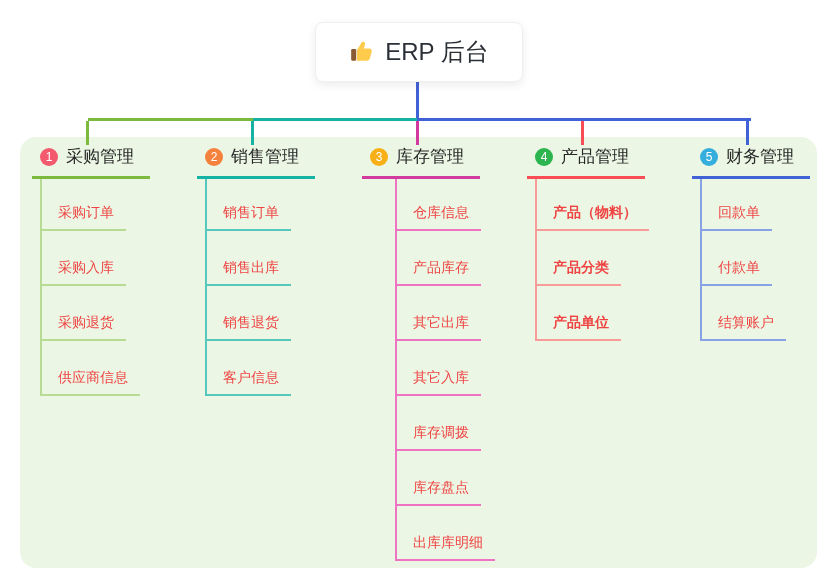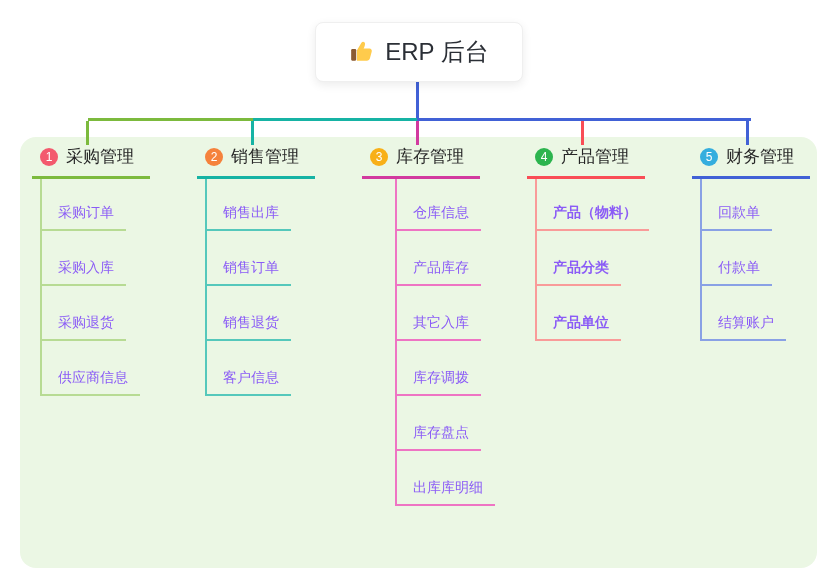--- a/index.html
+++ b/index.html
@@ -27,21 +27,21 @@
   .branch-title { display:inline-flex; align-items:center; gap:8px;
                   padding:0 16px 8px 8px; border-bottom:3px solid;
                   font-size:17px; color:#262626; white-space:nowrap; }
   .badge { width:18px; height:18px; border-radius:50%; flex:0 0 18px;
            display:flex; align-items:center; justify-content:center;
            color:#fff; font-size:12px; line-height:1; }
   .children { margin-left:8px; border-left:2px solid; }
   .child { height:55px; display:flex; align-items:flex-end; }
   .child:first-child { height:52px; }
   .child-label { padding:0 12px 7px 16px; border-bottom:2px solid;
-                 font-size:14px; color:#8b5cf6; white-space:nowrap; }
+                 font-size:14px; color:#ef4444; white-space:nowrap; }
 </style>
 </head>
 <body>
 
 <div id="stage">
   <div class="panel"></div>
 
   <div id="connectors">
       <div class="line" style="left: 88px; top: 118px; width: 330px; height: 3px; background: rgb(124, 186, 61);"></div>
       <div class="line" style="left: 86px; top: 121px; width: 3px; height: 24px; background: rgb(124, 186, 61);"></div>
@@ -79,41 +79,44 @@
           </div>
           <div class="child">
             <span class="child-label" style="border-bottom-color: rgb(183, 219, 147);">供应商信息</span>
           </div>
         </div></div>
       <div class="branch" style="left: 197px;"><div class="branch-title" style="border-bottom-color: rgb(22, 179, 164);">
           <span class="badge" style="background: rgb(245, 130, 60);">2</span>
           <span>销售管理</span>
         </div><div class="children" style="border-left-color: rgb(85, 200, 187);">
           <div class="child">
-            <span class="child-label" style="border-bottom-color: rgb(85, 200, 187);">销售出库</span>
+            <span class="child-label" style="border-bottom-color: rgb(85, 200, 187);">销售订单</span>
           </div>
           <div class="child">
-            <span class="child-label" style="border-bottom-color: rgb(85, 200, 187);">销售订单</span>
+            <span class="child-label" style="border-bottom-color: rgb(85, 200, 187);">销售出库</span>
           </div>
           <div class="child">
             <span class="child-label" style="border-bottom-color: rgb(85, 200, 187);">销售退货</span>
           </div>
           <div class="child">
             <span class="child-label" style="border-bottom-color: rgb(85, 200, 187);">客户信息</span>
           </div>
         </div></div>
       <div class="branch" style="left: 362px;"><div class="branch-title" style="border-bottom-color: rgb(210, 58, 159);">
           <span class="badge" style="background: rgb(248, 176, 24);">3</span>
           <span>库存管理</span>
         </div><div class="children" style="border-left-color: rgb(238, 116, 195); margin-left: 33px;">
           <div class="child">
             <span class="child-label" style="border-bottom-color: rgb(238, 116, 195);">仓库信息</span>
           </div>
           <div class="child">
             <span class="child-label" style="border-bottom-color: rgb(238, 116, 195);">产品库存</span>
+          </div>
+          <div class="child">
+            <span class="child-label" style="border-bottom-color: rgb(238, 116, 195);">其它出库</span>
           </div>
           <div class="child">
             <span class="child-label" style="border-bottom-color: rgb(238, 116, 195);">其它入库</span>
           </div>
           <div class="child">
             <span class="child-label" style="border-bottom-color: rgb(238, 116, 195);">库存调拨</span>
           </div>
           <div class="child">
             <span class="child-label" style="border-bottom-color: rgb(238, 116, 195); text-align: center;">库存盘点</span>
           </div>

